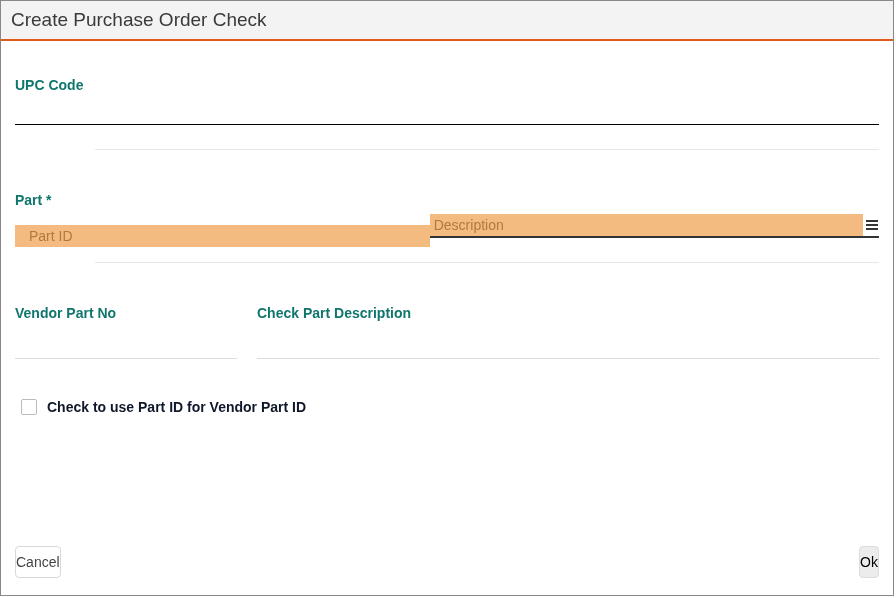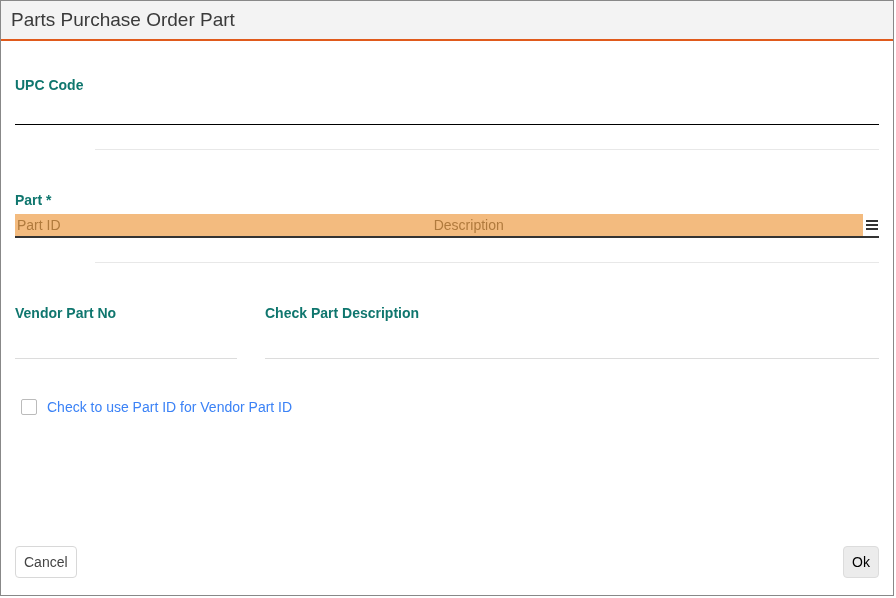--- a/index.html
+++ b/index.html
@@ -76,21 +76,22 @@
     .parts-cell {
       background: #f3bb7f;
       height: 100%;
       display: flex;
       align-items: center;
       color: #b07a3d;
       font-size: 14px;
     }
     .parts-cell.part-id {
       width: 48%;
-      padding-left: 2px;
+      padding-left: 14px;
+      margin-top: 11px;
     }
     .parts-cell.description {
       flex: 1;
       padding-left: 4px;
     }
     .menu-icon {
       width: 16px;
       height: 100%;
       display: flex;
       align-items: center;
@@ -104,21 +105,21 @@
       height: 14px;
     }
     .parts-sub-line {
       height: 0;
       border-bottom: 1px solid #e8e8e8;
       margin-left: 80px;
       margin-top: 24px;
     }
     .two-col {
       display: flex;
-      gap: 28px;
+      gap: 20px;
       margin-top: 42px;
     }
     .col-left {
       width: 222px;
     }
     .col-right {
       flex: 1;
     }
     .text-input {
       width: 100%;
@@ -140,37 +141,37 @@
     .checkbox {
       width: 16px;
       height: 16px;
       border: 1.5px solid #bbb;
       border-radius: 2px;
       cursor: pointer;
       background: #fff;
     }
     .checkbox-label {
       font-size: 14px;
-      font-weight: 400;
-      color: #3b82f6;
+      font-weight: 700;
+      color: #0f172a;
     }
     .dialog-footer {
       position: absolute;
       bottom: 0;
       left: 0;
       right: 0;
       height: 54px;
       display: flex;
       justify-content: space-between;
       align-items: center;
       padding: 0 14px 12px 14px;
     }
     .btn {
       height: 32px;
-      padding: 0 8px;
+      padding: 0 0;
       border-radius: 4px;
       font-size: 14px;
       cursor: pointer;
       display: inline-flex;
       align-items: center;
       justify-content: center;
     }
     .btn-cancel {
       background: #fff;
       border: 1px solid #d8d8d8;
@@ -181,21 +182,21 @@
       border: 1px solid #dcdcdc;
       color: #000000;
       cursor: default;
     }
   </style>
 </head>
 <body>
 
 <div class="dialog">
   <div class="dialog-header">
-    <span class="dialog-title">Parts Purchase Order Part</span>
+    <span class="dialog-title">Create Purchase Order Check</span>
   </div>
 
   <div class="dialog-body">
 
     <div class="field-group">
       <label class="field-label">UPC Code</label>
       <input type="text" class="upc-input" value="" style="">
       <div class="sub-line"></div>
     </div>
 

